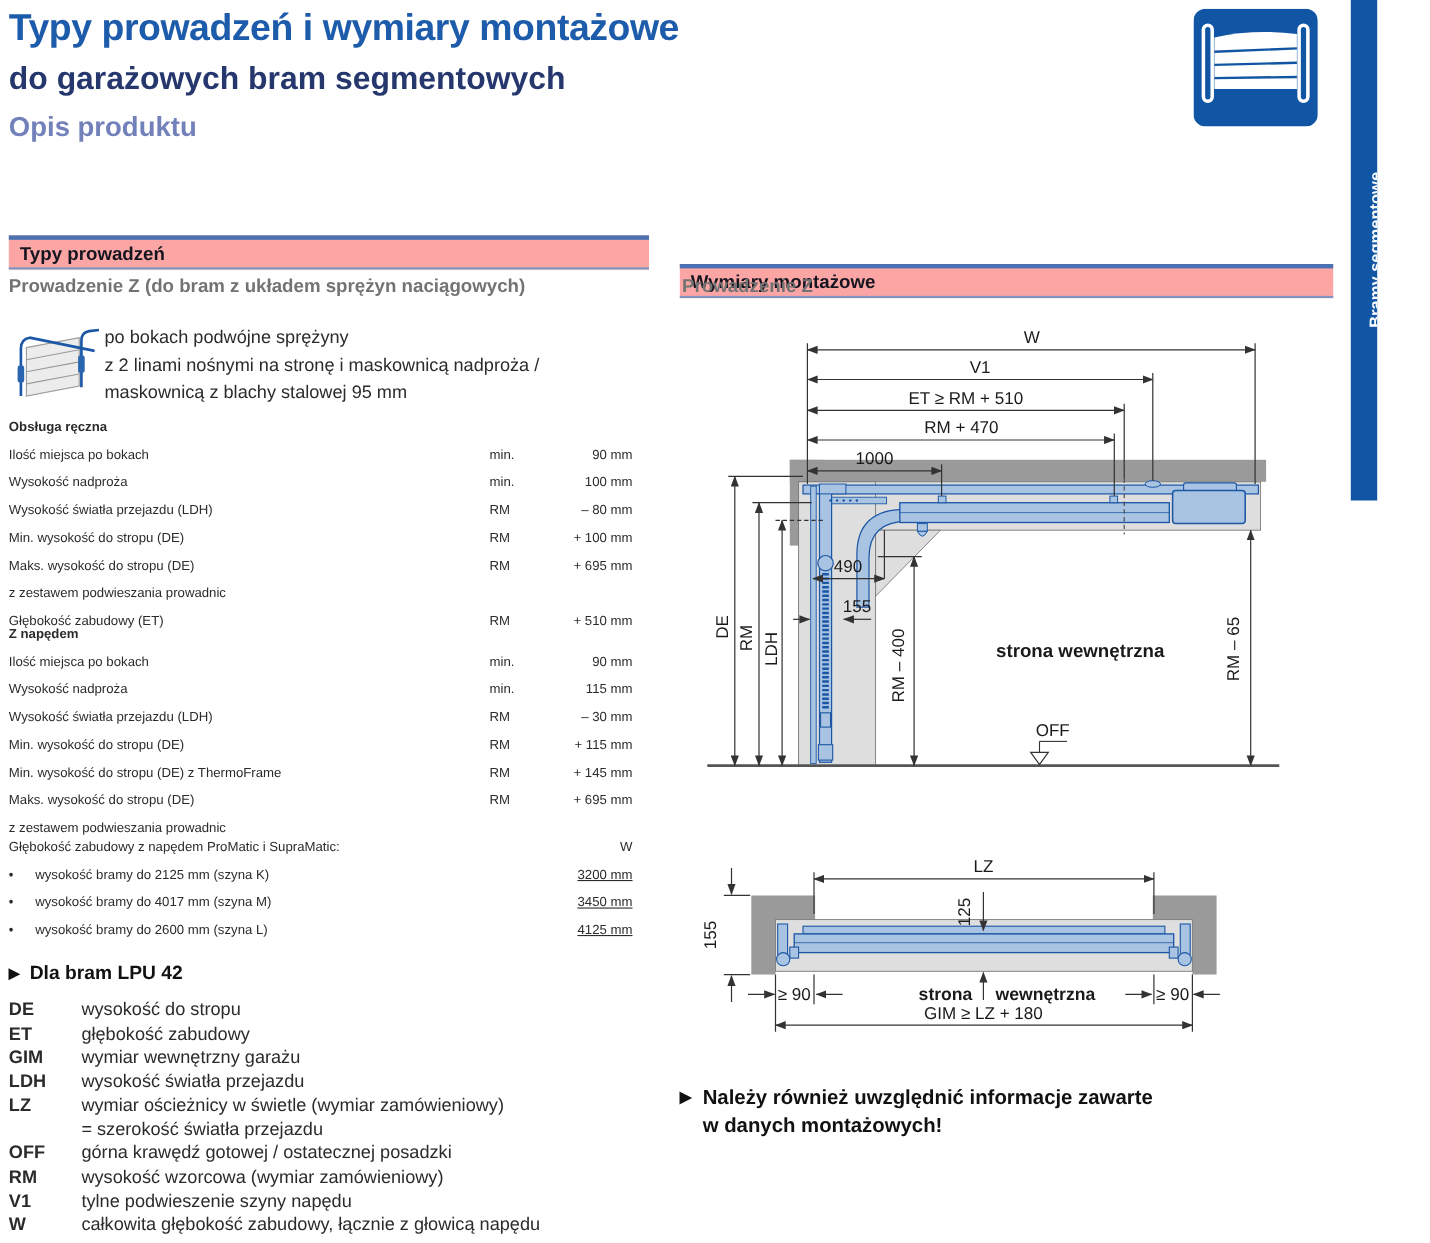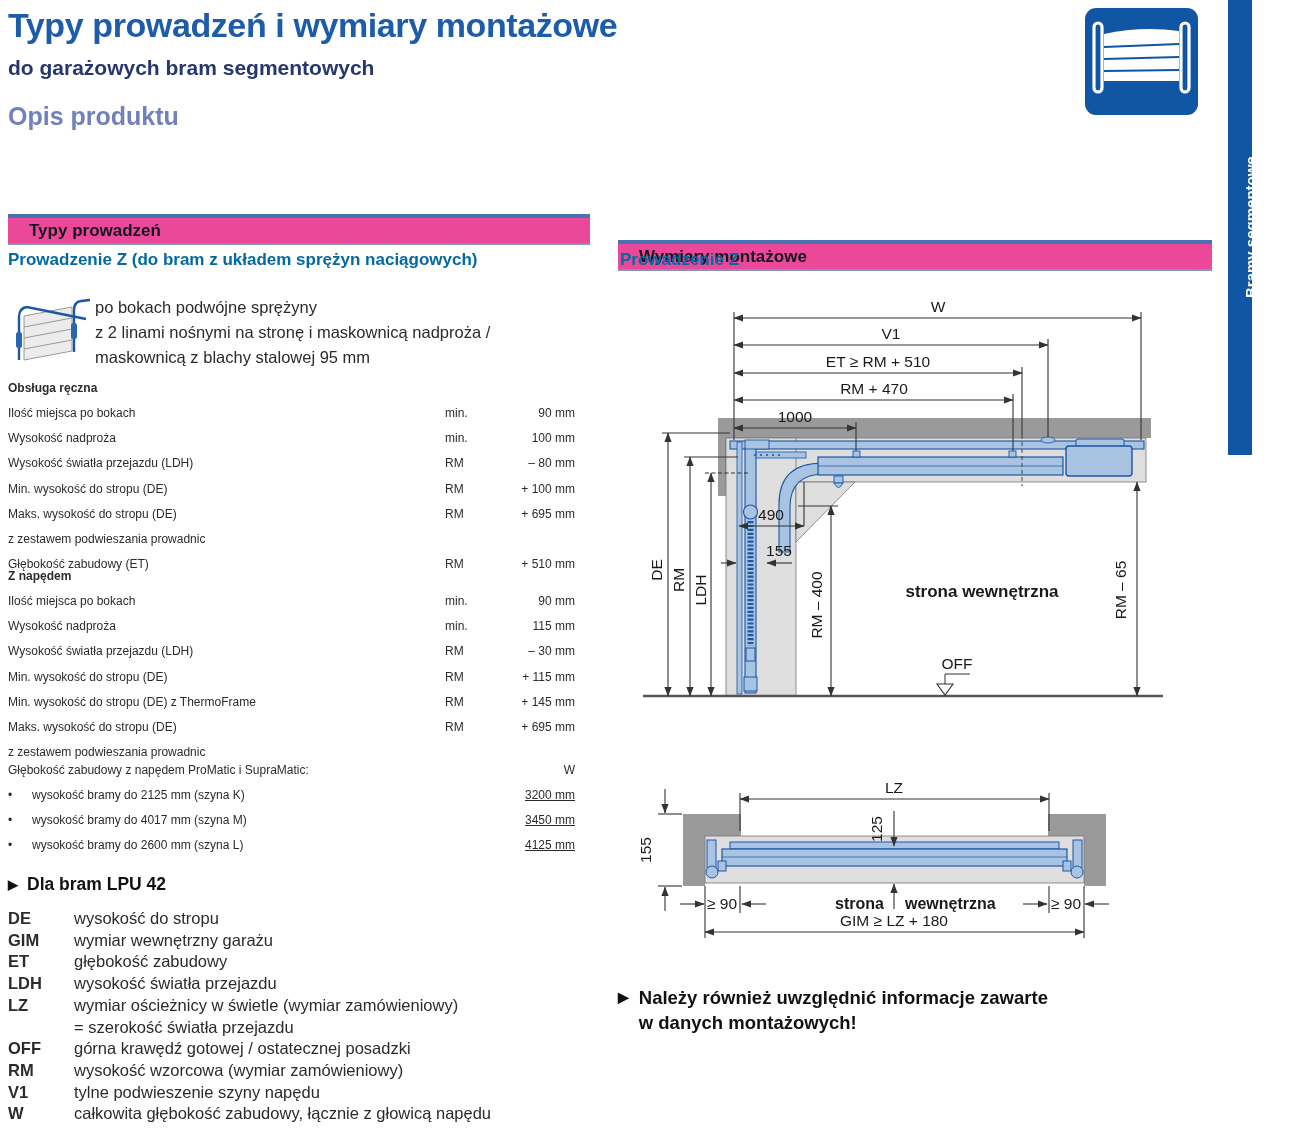--- a/index.html
+++ b/index.html
@@ -1,27 +1,27 @@
 <!DOCTYPE html>
 <html><head>
 <meta charset="utf-8">
 <style>
   * { margin:0; padding:0; box-sizing:border-box; }
   body { background:#fff; }
   .doc { position:relative; width:1252px; height:1130px; background:#fff;
          font-family:"Liberation Sans", sans-serif; color:#2b2b2b; overflow:hidden; }
   .abs { position:absolute; }
   .page-title { left:8px; top:6px; font-size:34px; font-weight:bold; color:#1d5bab; letter-spacing:-0.4px; }
-  .page-subtitle { left:8px; top:56px; font-size:21px; font-weight:bold; color:#26376e;text-align:center; }
+  .page-subtitle { left:8px; top:56px; font-size:29px; font-weight:bold; color:#26376e;text-align:center; }
   .page-section { left:8px; top:102px; font-size:25px; font-weight:bold; color:#7381bb; }
-  .bar { height:31px; background:#ec4899; border-top:4px solid #4a72b2; border-bottom:2px solid #8194c0;
-         font-size:17px; font-weight:bold; color:#15151f; padding:3px 0 0 21px; }
+  .bar { height:31px; background:#fca5a5; border-top:4px solid #4a72b2; border-bottom:2px solid #8194c0;
+         font-size:17px; font-weight:bold; color:#15151f; padding:3px 0 0 10px; }
   .bar-left { left:8px; top:214px; width:582px; }
   .bar-right { left:618px; top:214px; width:594px;margin-top:26px; }
-  .subheader { font-size:17px; font-weight:bold; color:#0369a1; }
+  .subheader { font-size:17px; font-weight:bold; color:#737373; }
   .sub-left { left:8px; top:250px; width:582px; }
   .sub-right { left:620px; top:250px; width:580px; }
   .intro-text { left:95px; top:295px; width:500px; font-size:16.5px; line-height:25px; }
   .block { width:567px; font-size:12px; }
   .block-title { font-weight:bold; line-height:25px; }
   .spec-row { display:grid; grid-template-columns:437px 56px 1fr; line-height:25.2px; }
   .spec-row .val { text-align:right; }
   .depth-head { display:grid; grid-template-columns:1fr 60px; line-height:25px; }
   .depth-head .val { text-align:right; }
   .depth-row { display:grid; grid-template-columns:24px 413px 1fr; line-height:25.2px; }
@@ -219,31 +219,31 @@
 
       <div class="legend-row">
         <span class="abbr">DE</span>
         <span>
           <span style="display:block">wysokość do stropu</span>
 
         </span>
       </div>
 
       <div class="legend-row">
+        <span class="abbr">ET</span>
+        <span>
+          <span style="display:block">głębokość zabudowy</span>
+
+        </span>
+      </div>
+
+      <div class="legend-row">
         <span class="abbr">GIM</span>
         <span>
           <span style="display:block">wymiar wewnętrzny garażu</span>
-
-        </span>
-      </div>
-
-      <div class="legend-row">
-        <span class="abbr">ET</span>
-        <span>
-          <span style="display:block">głębokość zabudowy</span>
 
         </span>
       </div>
 
       <div class="legend-row">
         <span class="abbr">LDH</span>
         <span>
           <span style="display:block">wysokość światła przejazdu</span>
 
         </span>

